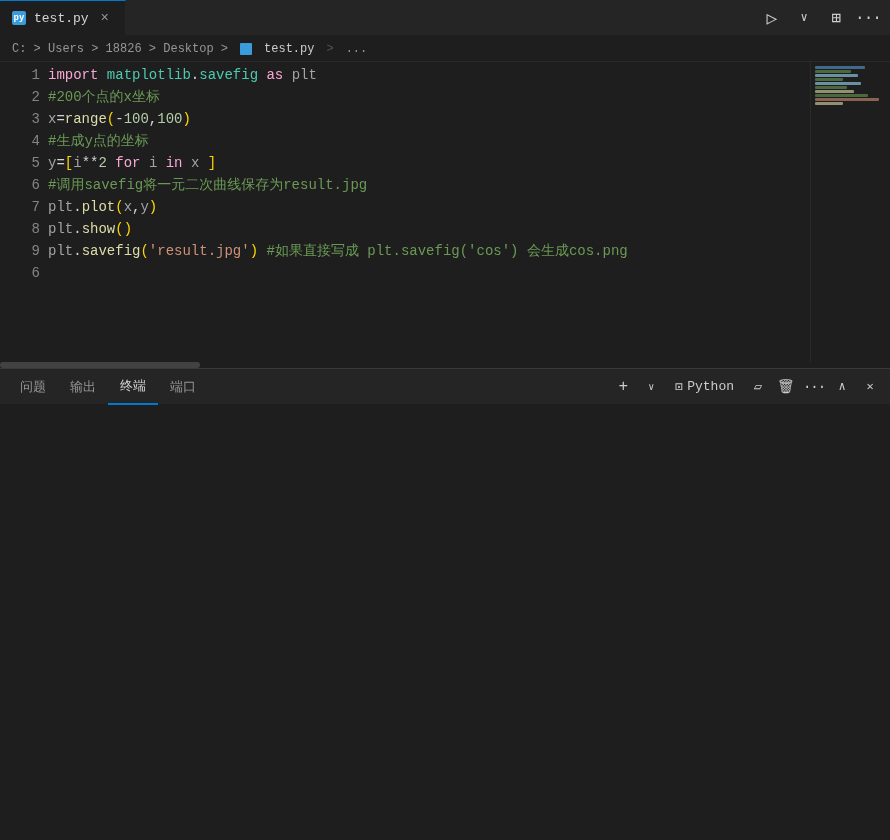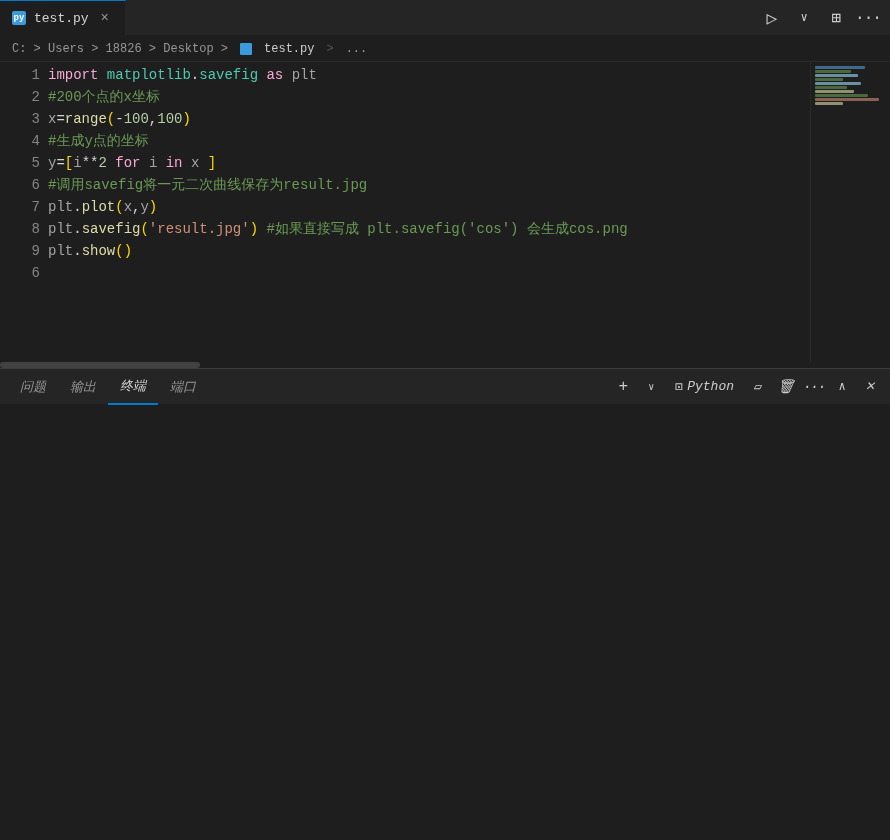--- a/index.html
+++ b/index.html
@@ -172,21 +172,20 @@
       border-radius: 3px;
     }
 
     
     .panel {
       background: #1e1e1e;
       border-top: 1px solid #3a3a3a;
       display: flex;
       flex-direction: column;
       flex: 1;
-      font-style: italic;
     }
 
     
     .panel-tab-bar {
       display: flex;
       align-items: center;
       background: #252526;
       height: 36px;
       padding: 0 8px;
       gap: 0;
@@ -300,23 +299,23 @@
 
     <div class="code-line"><span class="cm">#生成y点的坐标</span></div>
 
     <div class="code-line"><span class="var">y</span><span class="plain">=</span><span class="paren">[</span><span class="var">i</span><span class="op">**</span><span class="num">2</span><span class="plain"> </span><span class="kw">for</span><span class="plain"> </span><span class="var">i</span><span class="plain"> </span><span class="kw">in</span><span class="plain"> </span><span class="var">x</span><span class="plain"> </span><span class="paren">]</span></div>
 
 
     <div class="code-line"><span class="cm">#调用savefig将一元二次曲线保存为result.jpg</span></div>
 
     <div class="code-line"><span class="var">plt</span><span class="plain">.</span><span class="fn">plot</span><span class="paren">(</span><span class="var">x</span><span class="plain">,</span><span class="var">y</span><span class="paren">)</span></div>
 
+    <div class="code-line"><span class="var">plt</span><span class="plain">.</span><span class="fn">show</span><span class="paren">()</span></div>
+
     <div class="code-line"><span class="var">plt</span><span class="plain">.</span><span class="fn">savefig</span><span class="paren">(</span><span class="str">'result.jpg'</span><span class="paren">)</span><span class="plain"> </span><span class="cm">#如果直接写成 plt.savefig('cos') 会生成cos.png</span></div>
-
-    <div class="code-line"><span class="var">plt</span><span class="plain">.</span><span class="fn">show</span><span class="paren">()</span></div>
   </div>
 
   <div class="minimap">
     <div class="minimap-content">
       <div class="minimap-line" style="background:#569cd6; width:70%;"></div>
       <div class="minimap-line" style="background:#6a9955; width:50%;"></div>
       <div class="minimap-line" style="background:#9cdcfe; width:60%;"></div>
       <div class="minimap-line" style="background:#6a9955; width:40%;"></div>
       <div class="minimap-line" style="background:#9cdcfe; width:65%;"></div>
       <div class="minimap-line" style="background:#6a9955; width:45%;"></div>

